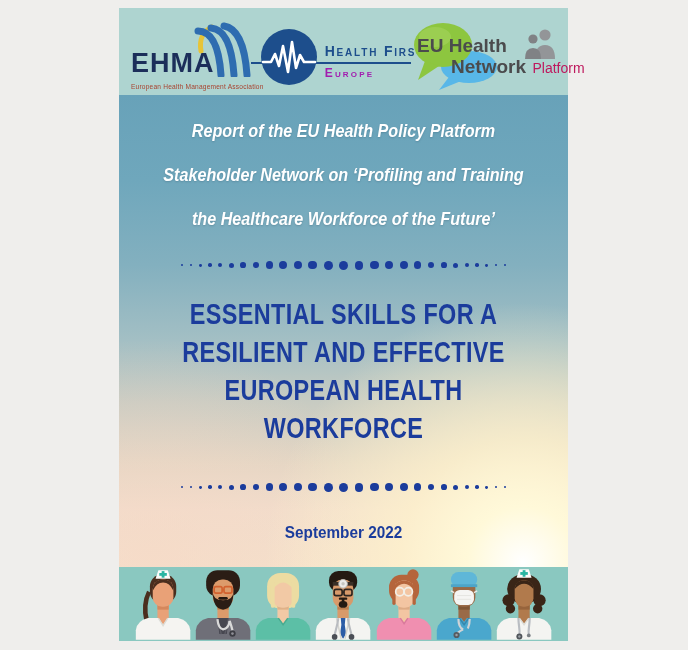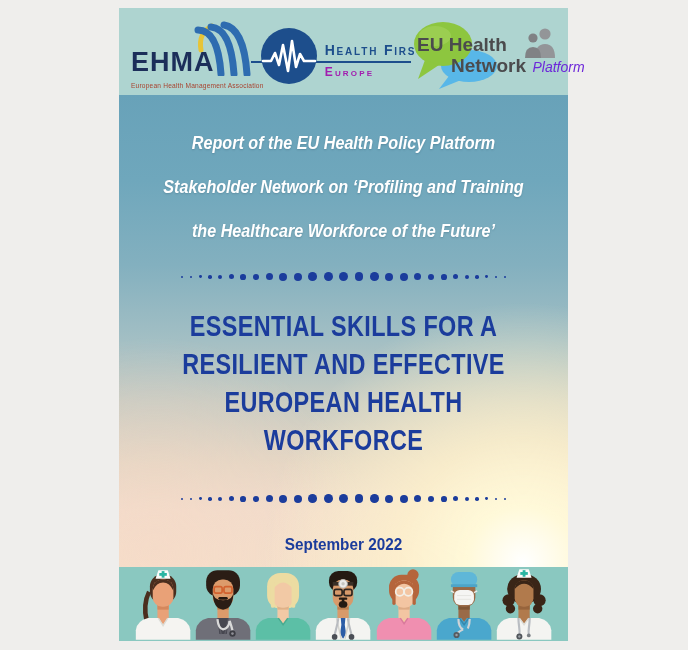--- a/index.html
+++ b/index.html
@@ -20,25 +20,25 @@
   .hfe-rule { position:absolute; left:0; right:2px; top:41px; height:2px; background:#1d4e8c; }
   .hfe-circle { position:absolute; left:8px; top:6px; }
   .hfe-line1 { position:absolute; left:74px; top:22px; font-variant:small-caps; font-weight:bold; font-size:14px; letter-spacing:1.8px; color:#1d4e8c; white-space:nowrap; }
   .hfe-line2 { position:absolute; left:74px; top:45px; font-variant:small-caps; font-weight:bold; font-size:12px; letter-spacing:2.2px; color:#a21caf; }
 
   .ehp { position:relative; width:150px; height:70px; }
   .ehp-bubbles { position:absolute; left:0; top:0; }
   .ehp-line1 { position:absolute; left:4px; top:14px; font-size:19px; font-weight:bold; color:#4b4b4d; white-space:nowrap; }
   .ehp-line2 { position:absolute; left:38px; top:35px; white-space:nowrap; }
   .ehp-policy { font-size:19px; font-weight:bold; color:#4b4b4d; }
-  .ehp-platform { font-size:14px; color:#6d28d9; margin-left:2px;font-style:italic; }
+  .ehp-platform { font-size:14px; color:#be185d; margin-left:2px; }
   .ehp-people { position:absolute; right:0; top:6px; }
 
   
-  .sky { height:570px; padding-top:26px; text-align:center; overflow:hidden;
+  .sky { height:570px; padding-top:14px; text-align:center; overflow:hidden;
     background:
       radial-gradient(circle at 90% 99%, #ffffff 0%, #fff9d9 9%, rgba(255,243,205,.75) 20%, rgba(255,243,205,0) 42%),
       radial-gradient(circle at 8% 97%, rgba(247,216,198,.55) 0%, rgba(247,216,198,0) 35%),
       linear-gradient(180deg, #68a2b9 0%, #6fa7bc 18%, #83b0bf 36%, #a3bfc4 52%, #c7cbc2 65%, #e3d6c4 78%, #f1ddcc 88%, #f4e0cb 100%);
   }
   .subtitle { color:#ffffff; font-style:italic; font-weight:bold; font-size:19px; line-height:44px; transform:scaleX(.85); transform-origin:50% 50%; text-shadow:0 1px 2px rgba(40,70,90,.25); }
   .dots { display:flex; align-items:center; justify-content:center; gap:6.5px; height:12px; }
   .dots .dot { background:#1b3c9c; border-radius:50%; flex:0 0 auto; }
   .dots-1 { margin-top:18px; }
   .main-title { color:#1b3c9c; font-weight:bold; font-size:30px; line-height:38px; letter-spacing:.5px; transform:scaleX(.78); transform-origin:50% 50%; margin-top:24px; }

